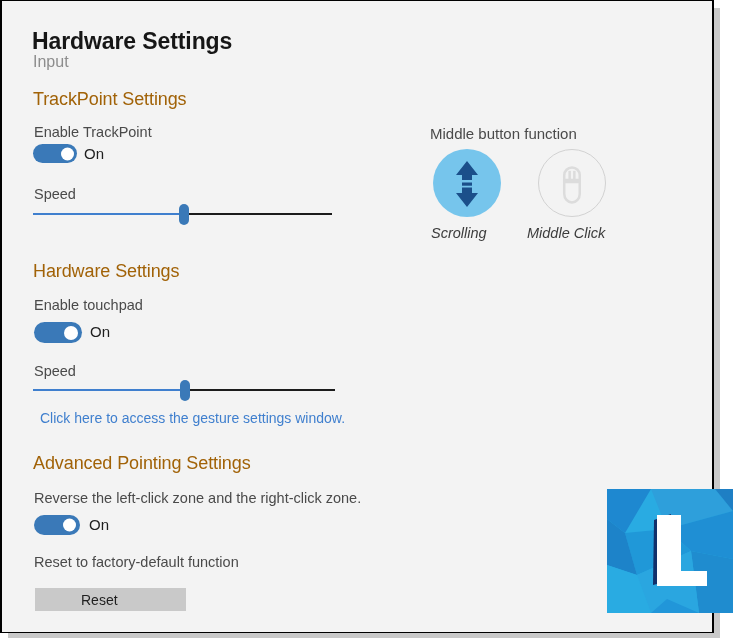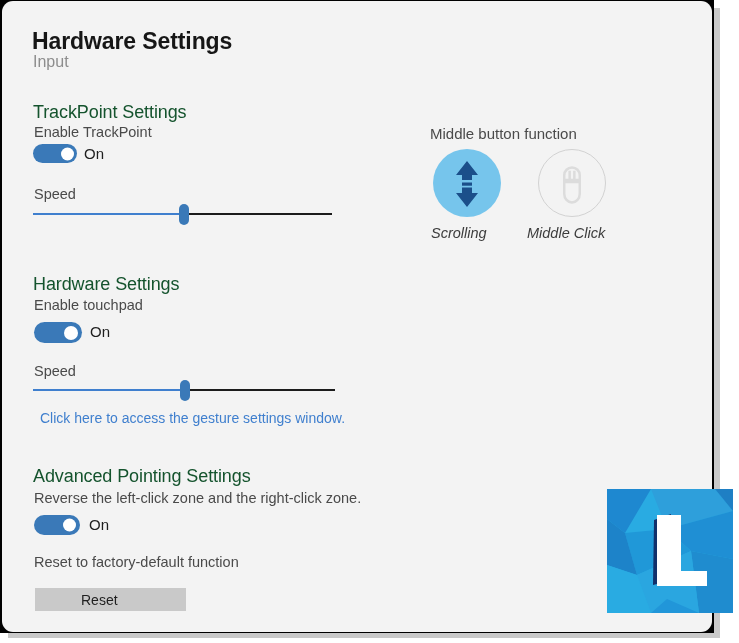--- a/index.html
+++ b/index.html
@@ -37,21 +37,20 @@
     background: #000000;
   }
   .win-body {
     position: absolute;
     left: 2px;
     top: 1px;
     width: 710px;
     height: 631px;
     background: #f3f3f3;
     overflow: hidden;
-    border-radius: 11px;
   }
 
   
   .page-title {
     position: absolute;
     left: 30px;
     top: 27px;
     font-size: 23px;
     font-weight: bold;
     color: #161616;
@@ -62,23 +61,22 @@
     left: 31px;
     top: 52px;
     font-size: 16px;
     color: #8d8d8d;
   }
 
   .section-head {
     position: absolute;
     left: 31px;
     font-size: 18px;
-    color: #14532d;
+    color: #a16207;
     letter-spacing: -0.1px;
-    margin-top: 13px;
   }
 
   .field-label {
     position: absolute;
     left: 32px;
     font-size: 14.5px;
     color: #4a4a4a;
   }
 
   .on-label {

